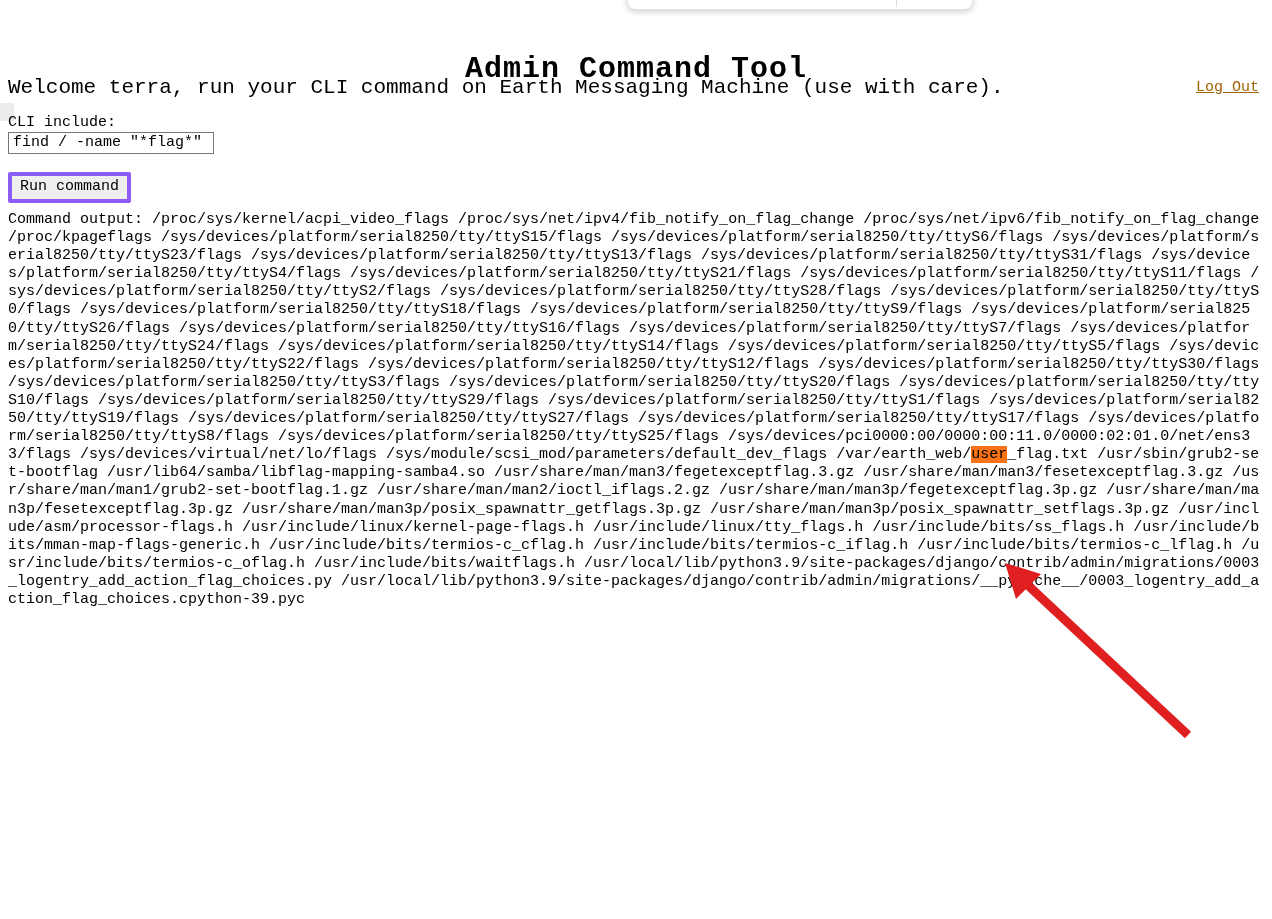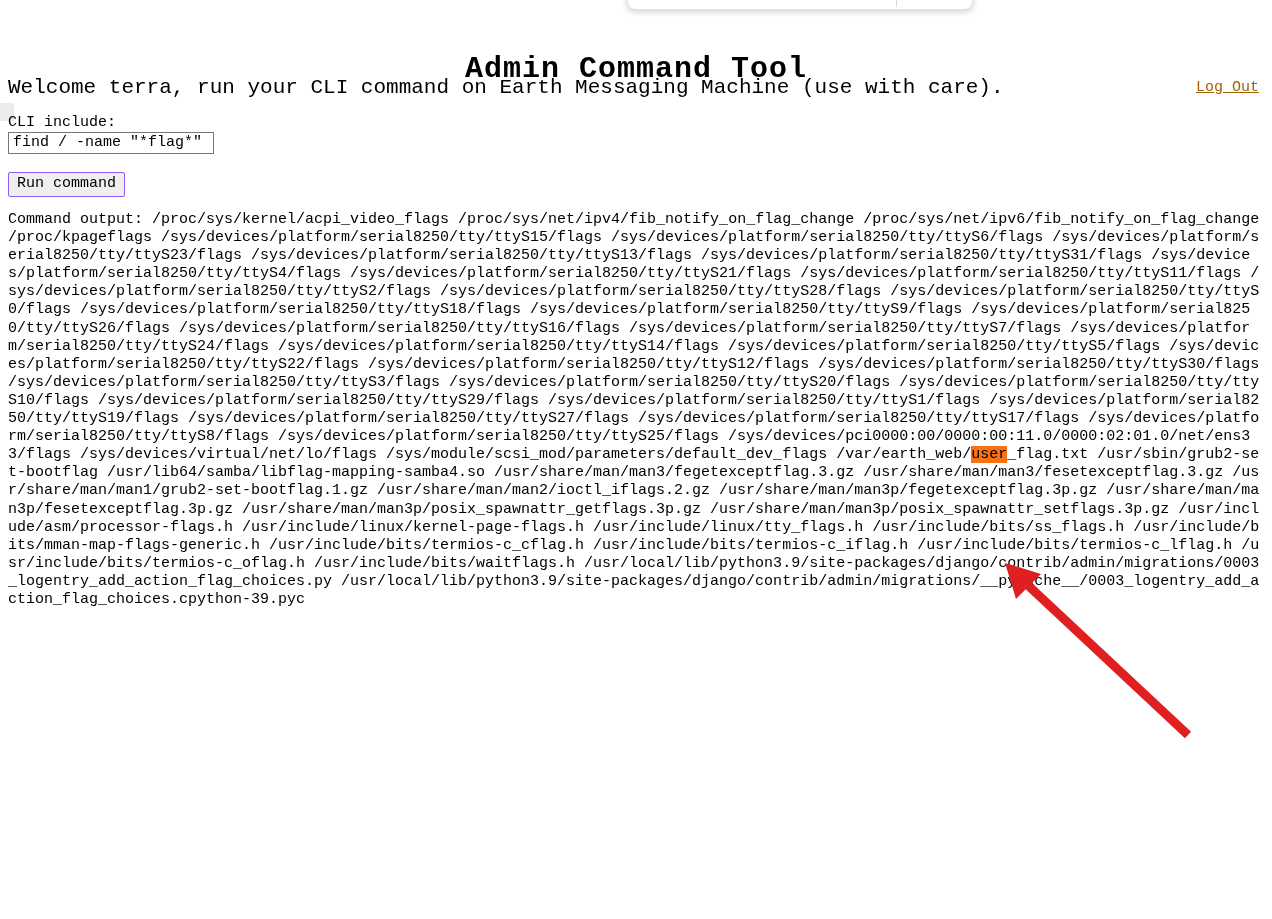--- a/index.html
+++ b/index.html
@@ -109,21 +109,21 @@
   #run-command-button {
     position: absolute;
     left: 8px;
     top: 172px;
     padding: 2px 8px 3px 8px;
     font-family: "Liberation Mono", "DejaVu Sans Mono", monospace;
     font-size: 15px;
     line-height: 18px;
     color: #000000;
     background: #efefef;
-    border: 1px solid #8b5cf6;
+    border: 4px solid #8b5cf6;
     border-radius: 2px;
     cursor: pointer;
   }
 
   #command-output {
     position: absolute;
     left: 8px;
     top: 211px;
     width: 1258px;
     font-size: 15px;

